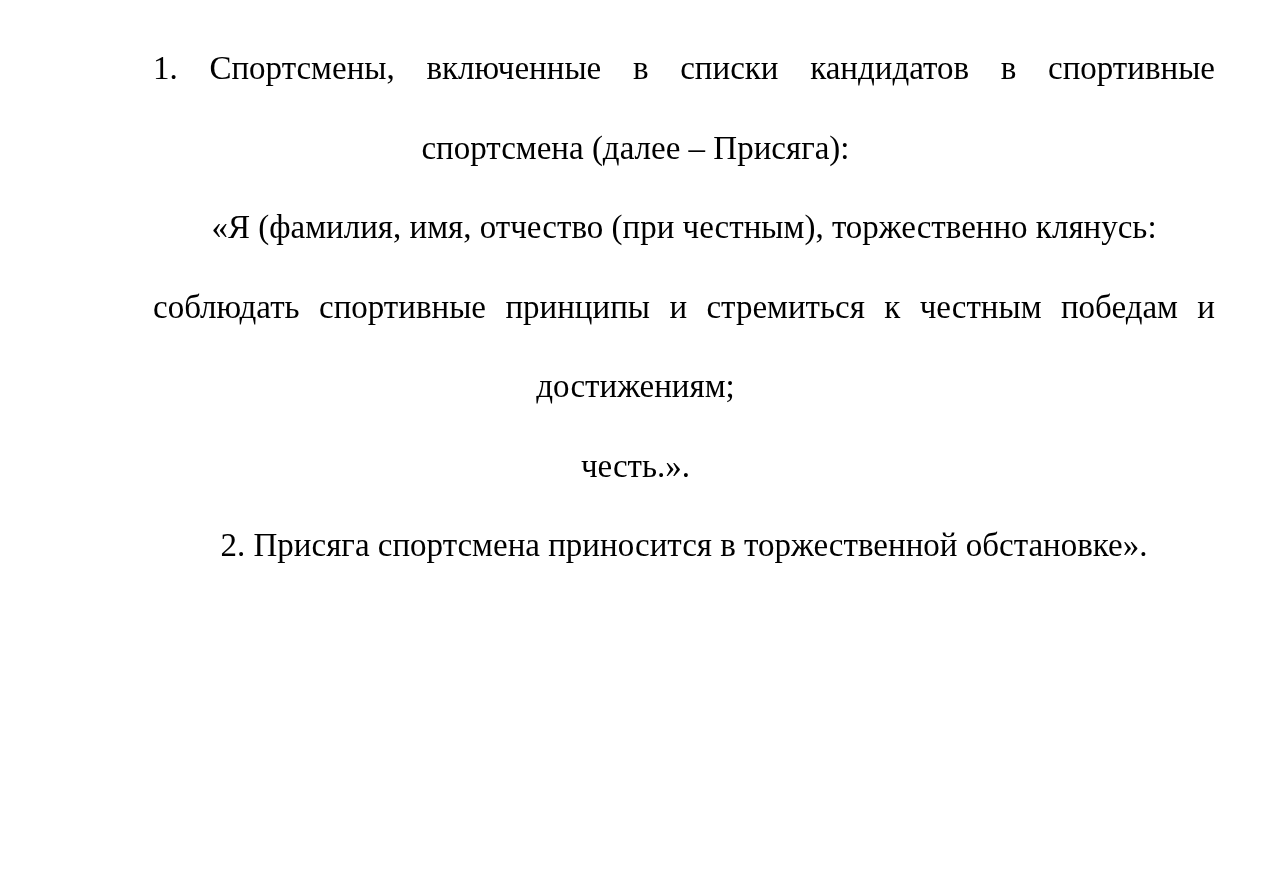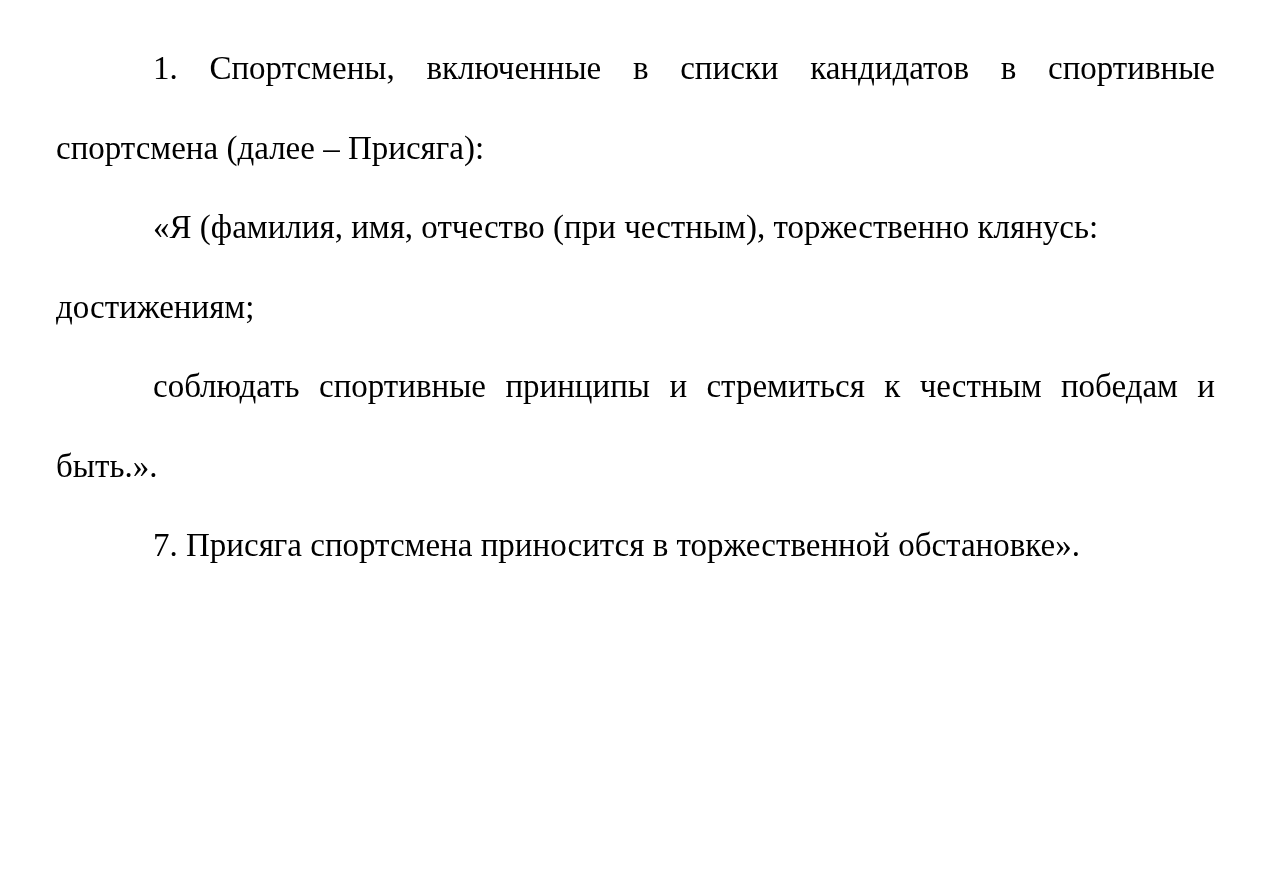--- a/index.html
+++ b/index.html
@@ -18,35 +18,35 @@
       font-family: "Liberation Serif", "DejaVu Serif", serif;
       font-size: 33px;
       line-height: 79.5px;
       color: #000000;
       margin-left: 8px;
       -webkit-font-smoothing: antialiased;
     }
     .line {
       width: 100%;
       white-space: normal;
-      text-align: left;
+      text-align: center;
     }
     .line.indent {
       text-indent: 97px;
     }
     .line.justify {
       text-align: justify;
       text-align-last: justify;
       text-justify: inter-word;
     }
   </style>
 </head>
 <body>
 
 <main class="page">
   <div class="line indent justify">1. Спортсмены, включенные в списки кандидатов в спортивные</div>
   <div class="line">спортсмена (далее – Присяга):</div>
   <div class="line indent">«Я (фамилия, имя, отчество (при честным), торжественно клянусь:</div>
+  <div class="line indent justify">соблюдать спортивные принципы и стремиться к честным победам и</div>
   <div class="line">достижениям;</div>
-  <div class="line indent justify">соблюдать спортивные принципы и стремиться к честным победам и</div>
-  <div class="line">быть.».</div>
-  <div class="line indent">7. Присяга спортсмена приносится в торжественной обстановке».</div>
+  <div class="line">честь.».</div>
+  <div class="line indent">2. Присяга спортсмена приносится в торжественной обстановке».</div>
 </main>
 
 </body></html>

